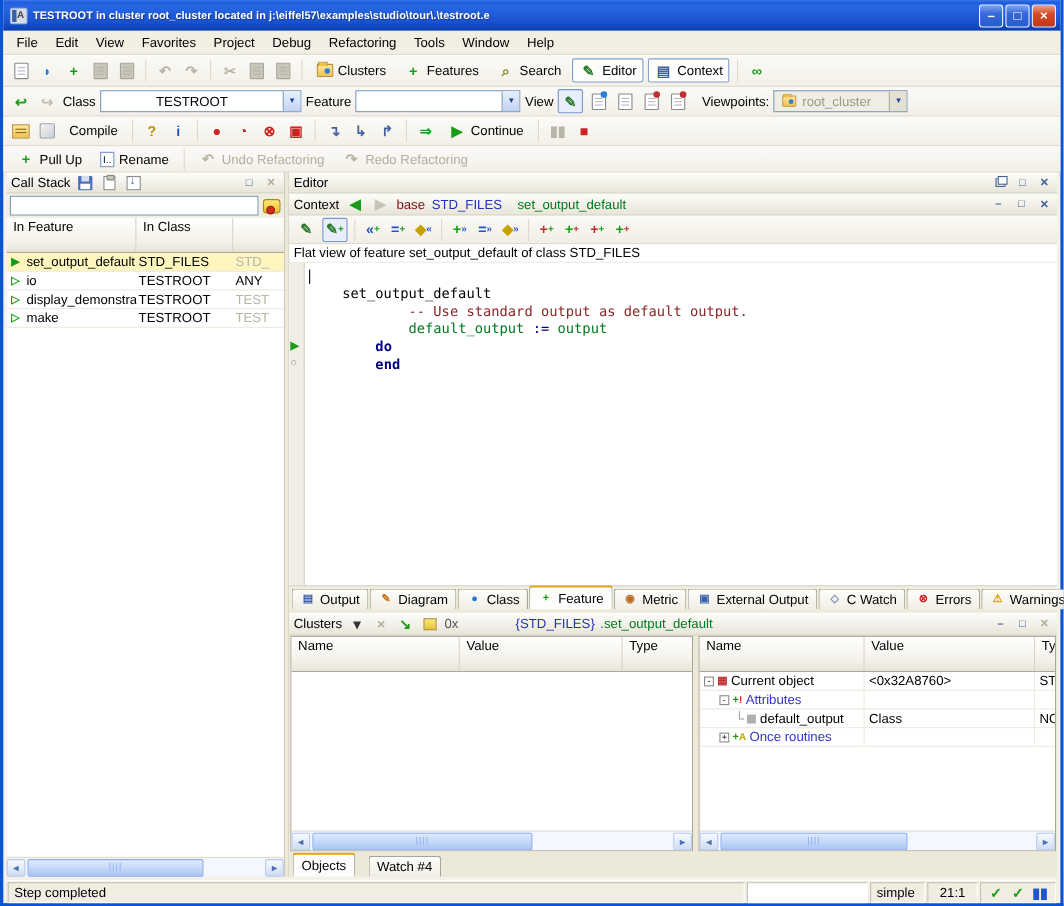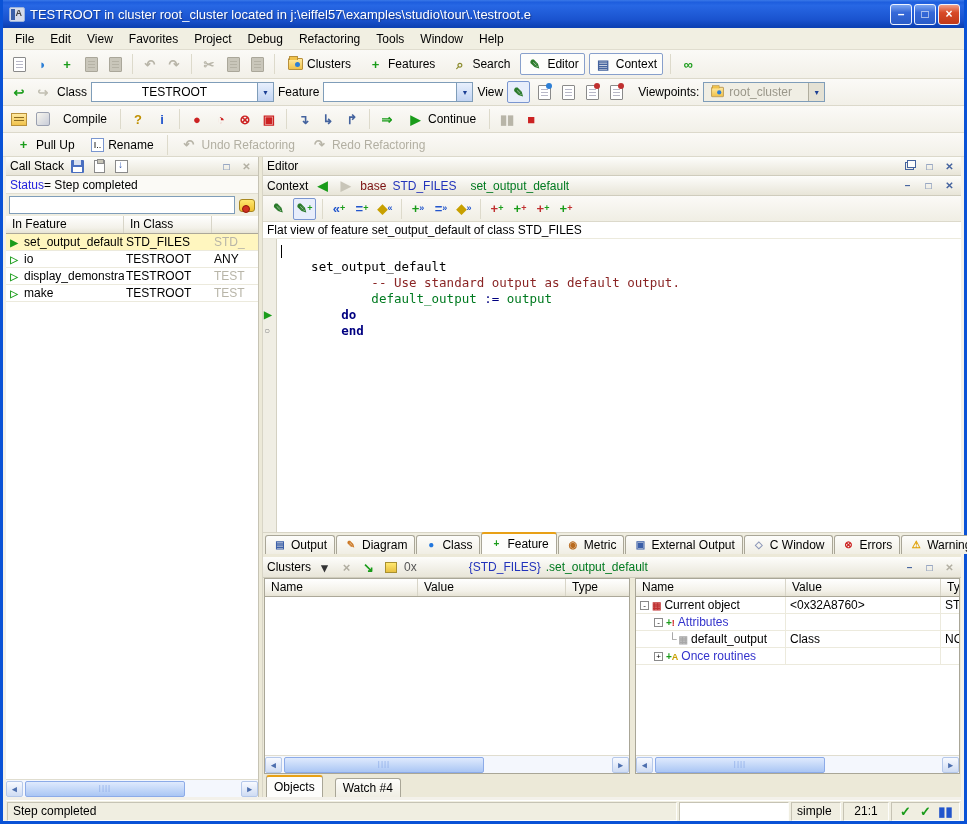--- a/index.html
+++ b/index.html
@@ -5,21 +5,21 @@
   * { margin:0; padding:0; box-sizing:border-box; }
   html,body { width:967px; height:824px; font-family:"Liberation Sans",sans-serif; font-size:12px; color:#000; background:#ece9d8; overflow:hidden; }
   #window { position:relative; width:967px; height:824px; border-left:3px solid #0a52d6; border-right:3px solid #0a52d6; border-bottom:3px solid #0a52d6; background:#f3f1ea; }
 
   
   .titlebar { height:28px; display:flex; align-items:center; padding:0 4px 0 6px;
     background:linear-gradient(180deg,#3a78e8 0%,#1e5ede 8%,#2767e4 20%,#1a53cf 70%,#0d41b4 96%); }
   .app-icon { width:16px; height:15px; border:1px solid #9db4dd; background:#d6dcea; border-radius:2px; position:relative; margin-right:5px; flex:0 0 auto; }
   .app-icon::before { content:""; position:absolute; left:1px; top:1px; bottom:1px; width:4px; background:#3a5fa8; }
   .app-icon::after { content:"A"; position:absolute; right:2px; top:0px; font-size:9px; font-weight:bold; color:#444; }
-  .title-text { color:#fff; font-weight:normal; font-size:13px; text-shadow:1px 1px 1px #1a3a8a; white-space:nowrap; overflow:hidden; flex:1; }
+  .title-text { color:#fff; font-weight:bold; font-size:10px; text-shadow:1px 1px 1px #1a3a8a; white-space:nowrap; overflow:hidden; flex:1; }
   .winbtns { display:flex; gap:2px; }
   .winbtn { width:22px; height:21px; border:1px solid #eef3ff; border-radius:3px; color:#fff; font-weight:bold; font-size:12px;
     display:flex; align-items:center; justify-content:center;
     background:linear-gradient(180deg,#7da6f0,#3568d8 40%,#2a5cc8); }
   .winbtn.close { background:linear-gradient(180deg,#f0a088,#d84a28 40%,#c03818); }
 
   
   .menubar { height:22px; display:flex; align-items:center; background:#f1efe2; border-bottom:1px solid #e0ddcf; padding-left:4px; }
   .menu-item { padding:2px 8px; cursor:default; }
 
@@ -76,21 +76,21 @@
   .phbtn { width:15px; height:13px; display:inline-flex; align-items:center; justify-content:center; font-size:10px; color:#44639e; font-weight:bold; }
   .phbtn.gray { color:#b2afa2; }
   .restore-ic { width:9px; height:8px; border:1px solid #44639e; position:relative; display:inline-block; }
   .restore-ic::before { content:""; position:absolute; right:-3px; top:-3px; width:7px; height:6px; border:1px solid #44639e; background:#fdfdfb; }
 
   
   .status-line { height:18px; background:#fbfaf6; border-bottom:1px solid #e2dfd2; display:flex; align-items:center; padding:0 4px; white-space:nowrap; }
   .status-key { color:#2222dd; }
   .cond-row { height:22px; display:flex; align-items:center; gap:3px; padding:1px 3px; background:#f0eee1; }
   .cond-input { flex:1; height:18px; border:1px solid #7f9db9; background:#fff; padding:0 3px; font:12px "Liberation Sans",sans-serif; }
-  .lv-header { height:18px; display:flex; background:linear-gradient(180deg,#ffffff,#f3f1e9 70%,#e7e4d5); border-bottom:1px solid #aca899; overflow:hidden; }
+  .lv-header { height:32px; display:flex; background:linear-gradient(180deg,#ffffff,#f3f1e9 70%,#e7e4d5); border-bottom:1px solid #aca899; overflow:hidden; }
   .lv-h { padding:1px 4px 0 6px; border-right:1px solid #d8d5c8; white-space:nowrap; overflow:hidden; flex:0 0 auto; }
   .cs-body { flex:1; background:#fff; overflow:hidden; }
   .cs-row { height:17px; display:flex; align-items:center; border-bottom:1px solid #eceadd; overflow:hidden; }
   .cs-row.current { background:#fff6bf; }
   .cs-cell { padding:0 4px 0 2px; white-space:nowrap; overflow:hidden; flex:0 0 auto; }
   .cs-arrow { width:16px; text-align:center; color:#1a9c1a; font-size:10px; flex:0 0 auto; }
   .muted { color:#b8b5a8; }
 
   
   .hscroll { height:18px; background:#f4f7fd; display:flex; align-items:center; border-top:1px solid #e0ddcf; }
@@ -392,24 +392,20 @@
         <span class="tbi small">
             <span class="clip"></span>
           </span>
         <span class="tbi small">
             <span class="downbox"></span>
           </span>
         <span class="ph-spacer"></span>
         <span class="phbtn">□</span>
         <span class="phbtn gray">✕</span>
       </div>
-      <div class="status-line">
-        <span class="status-key">Status</span>
-          <span> = Step completed</span>
-      </div>
       <div class="cond-row">
         <input class="cond-input" value="" style="">
         <span class="tbi small">
             <span class="bubble"></span>
           </span>
       </div>
       <div class="lv-header" id="cs-header">
           <span class="lv-h" style="width: 118px;">In Feature</span>
           <span class="lv-h" style="width: 88px;">In Class</span>
           <span class="lv-h" style="width: 60px; margin-left: 45px;">From</span>
@@ -591,21 +587,21 @@
           <span class="tab">
             <span class="ticon tbi small" style="width: 14px; height: 14px;">
               <b style="color: rgb(58, 95, 168);">▣</b>
             </span>
             <span>External Output</span>
           </span>
           <span class="tab">
             <span class="ticon tbi small" style="width: 14px; height: 14px;">
               <b style="color: rgb(138, 150, 184);">◇</b>
             </span>
-            <span>C Window</span>
+            <span>C Watch</span>
           </span>
           <span class="tab">
             <span class="ticon tbi small" style="width: 14px; height: 14px;">
               <b style="color: rgb(204, 34, 34);">⊗</b>
             </span>
             <span>Errors</span>
           </span>
           <span class="tab">
             <span class="ticon tbi small" style="width: 14px; height: 14px;">
               <b style="color: rgb(224, 160, 0);">⚠</b>

